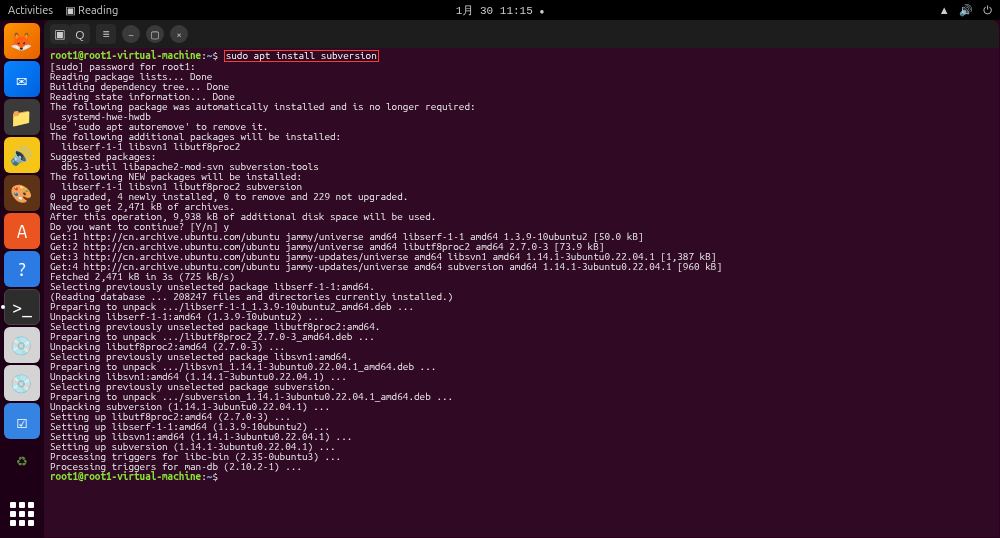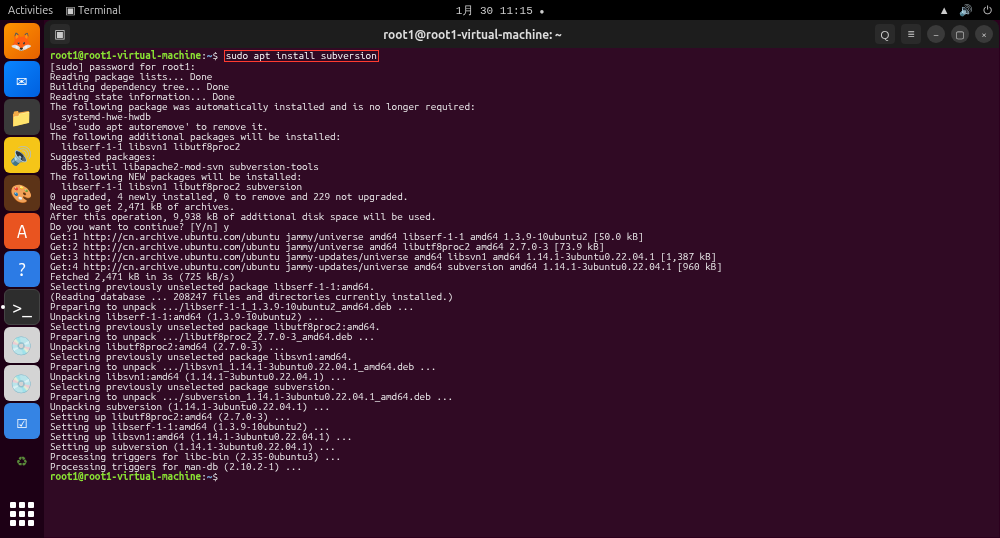--- a/index.html
+++ b/index.html
@@ -152,21 +152,21 @@
       padding: 0 1px;
       display: inline-block;
     }
   </style>
 </head>
 <body>
 
 <div class="topbar">
   <div class="topbar-left">
     <span>Activities</span>
-    <span>▣ <span>Terminal</span></span>
+    <span>▣ <span>Reading</span></span>
   </div>
   <div class="topbar-center">
     <span>1月 30  11:15</span> <span style="font-size:8px">●</span>
   </div>
   <div class="topbar-right">
     <span>▲</span>
     <span>🔊</span>
     <span>⏻</span>
   </div>
 </div>
@@ -197,21 +197,20 @@
   </div>
 </div>
 
 <div class="tooltip">Show Applications</div>
 
 <div class="window">
   <div class="titlebar">
     <div class="left">
       <div class="tb-btn">▣</div>
     </div>
-    <div class="center">root1@root1-virtual-machine: ~</div>
     <div class="right">
       <div class="tb-btn">Q</div>
       <div class="tb-btn">≡</div>
       <div class="tb-circle">−</div>
       <div class="tb-circle">▢</div>
       <div class="tb-circle">×</div>
     </div>
   </div>
   <div class="terminal-content" id="term"><div><span><span class="green">root1@root1-virtual-machine</span><span class="white">:</span><span class="blue">~</span><span class="white">$ </span></span><span class="highlight-box">sudo apt install subversion</span></div><div class="white">[sudo] password for root1:</div><div class="white">Reading package lists... Done</div><div class="white">Building dependency tree... Done</div><div class="white">Reading state information... Done</div><div class="white">The following package was automatically installed and is no longer required:</div><div class="white">  systemd-hwe-hwdb</div><div class="white">Use 'sudo apt autoremove' to remove it.</div><div class="white">The following additional packages will be installed:</div><div class="white">  libserf-1-1 libsvn1 libutf8proc2</div><div class="white">Suggested packages:</div><div class="white">  db5.3-util libapache2-mod-svn subversion-tools</div><div class="white">The following NEW packages will be installed:</div><div class="white">  libserf-1-1 libsvn1 libutf8proc2 subversion</div><div class="white">0 upgraded, 4 newly installed, 0 to remove and 229 not upgraded.</div><div class="white">Need to get 2,471 kB of archives.</div><div class="white">After this operation, 9,938 kB of additional disk space will be used.</div><div class="white">Do you want to continue? [Y/n] y</div><div class="white">Get:1 http://cn.archive.ubuntu.com/ubuntu jammy/universe amd64 libserf-1-1 amd64 1.3.9-10ubuntu2 [50.0 kB]</div><div class="white">Get:2 http://cn.archive.ubuntu.com/ubuntu jammy/universe amd64 libutf8proc2 amd64 2.7.0-3 [73.9 kB]</div><div class="white">Get:3 http://cn.archive.ubuntu.com/ubuntu jammy-updates/universe amd64 libsvn1 amd64 1.14.1-3ubuntu0.22.04.1 [1,387 kB]</div><div class="white">Get:4 http://cn.archive.ubuntu.com/ubuntu jammy-updates/universe amd64 subversion amd64 1.14.1-3ubuntu0.22.04.1 [960 kB]</div><div class="white">Fetched 2,471 kB in 3s (725 kB/s)</div><div class="white">Selecting previously unselected package libserf-1-1:amd64.</div><div class="white">(Reading database ... 208247 files and directories currently installed.)</div><div class="white">Preparing to unpack .../libserf-1-1_1.3.9-10ubuntu2_amd64.deb ...</div><div class="white">Unpacking libserf-1-1:amd64 (1.3.9-10ubuntu2) ...</div><div class="white">Selecting previously unselected package libutf8proc2:amd64.</div><div class="white">Preparing to unpack .../libutf8proc2_2.7.0-3_amd64.deb ...</div><div class="white">Unpacking libutf8proc2:amd64 (2.7.0-3) ...</div><div class="white">Selecting previously unselected package libsvn1:amd64.</div><div class="white">Preparing to unpack .../libsvn1_1.14.1-3ubuntu0.22.04.1_amd64.deb ...</div><div class="white">Unpacking libsvn1:amd64 (1.14.1-3ubuntu0.22.04.1) ...</div><div class="white">Selecting previously unselected package subversion.</div><div class="white">Preparing to unpack .../subversion_1.14.1-3ubuntu0.22.04.1_amd64.deb ...</div><div class="white">Unpacking subversion (1.14.1-3ubuntu0.22.04.1) ...</div><div class="white">Setting up libutf8proc2:amd64 (2.7.0-3) ...</div><div class="white">Setting up libserf-1-1:amd64 (1.3.9-10ubuntu2) ...</div><div class="white">Setting up libsvn1:amd64 (1.14.1-3ubuntu0.22.04.1) ...</div><div class="white">Setting up subversion (1.14.1-3ubuntu0.22.04.1) ...</div><div class="white">Processing triggers for libc-bin (2.35-0ubuntu3) ...</div><div class="white">Processing triggers for man-db (2.10.2-1) ...</div><div><span><span class="green">root1@root1-virtual-machine</span><span class="white">:</span><span class="blue">~</span><span class="white">$ </span></span></div></div>
 </div>

